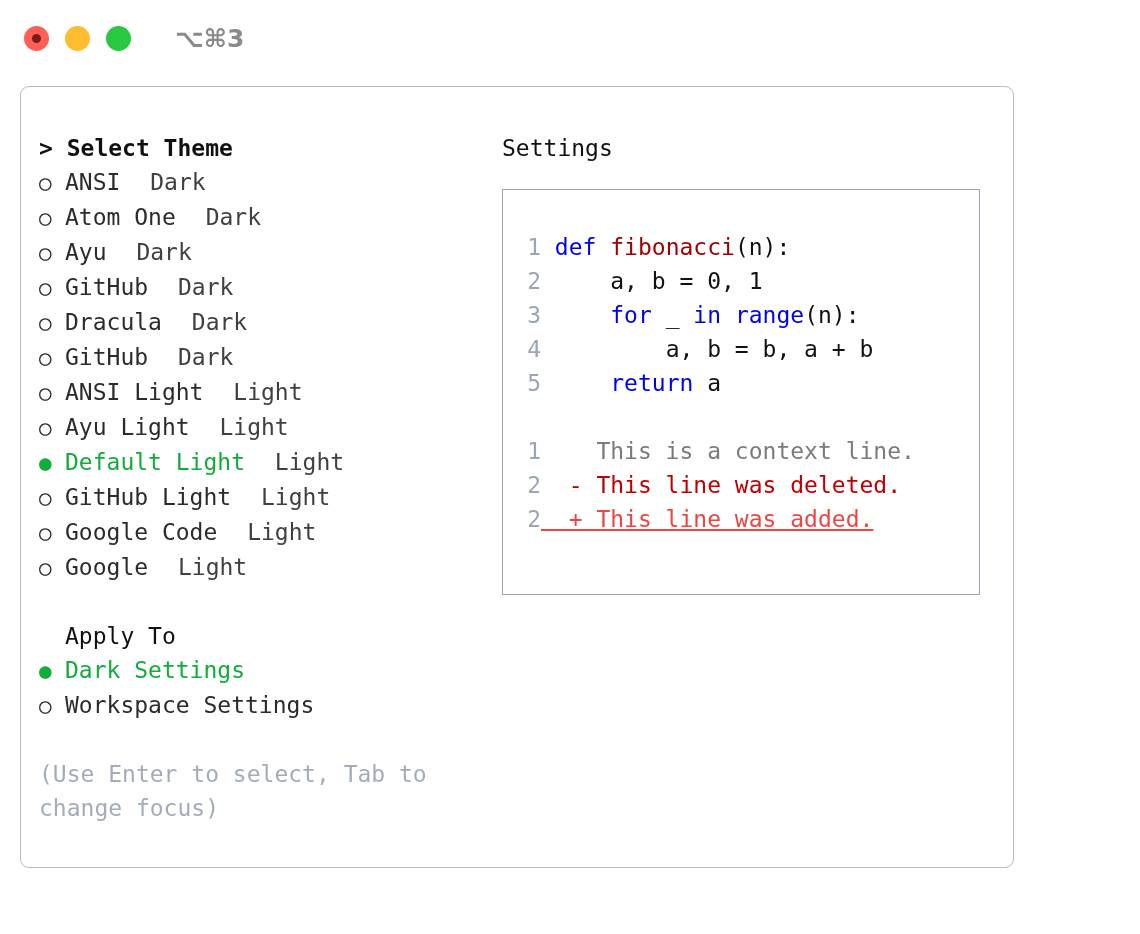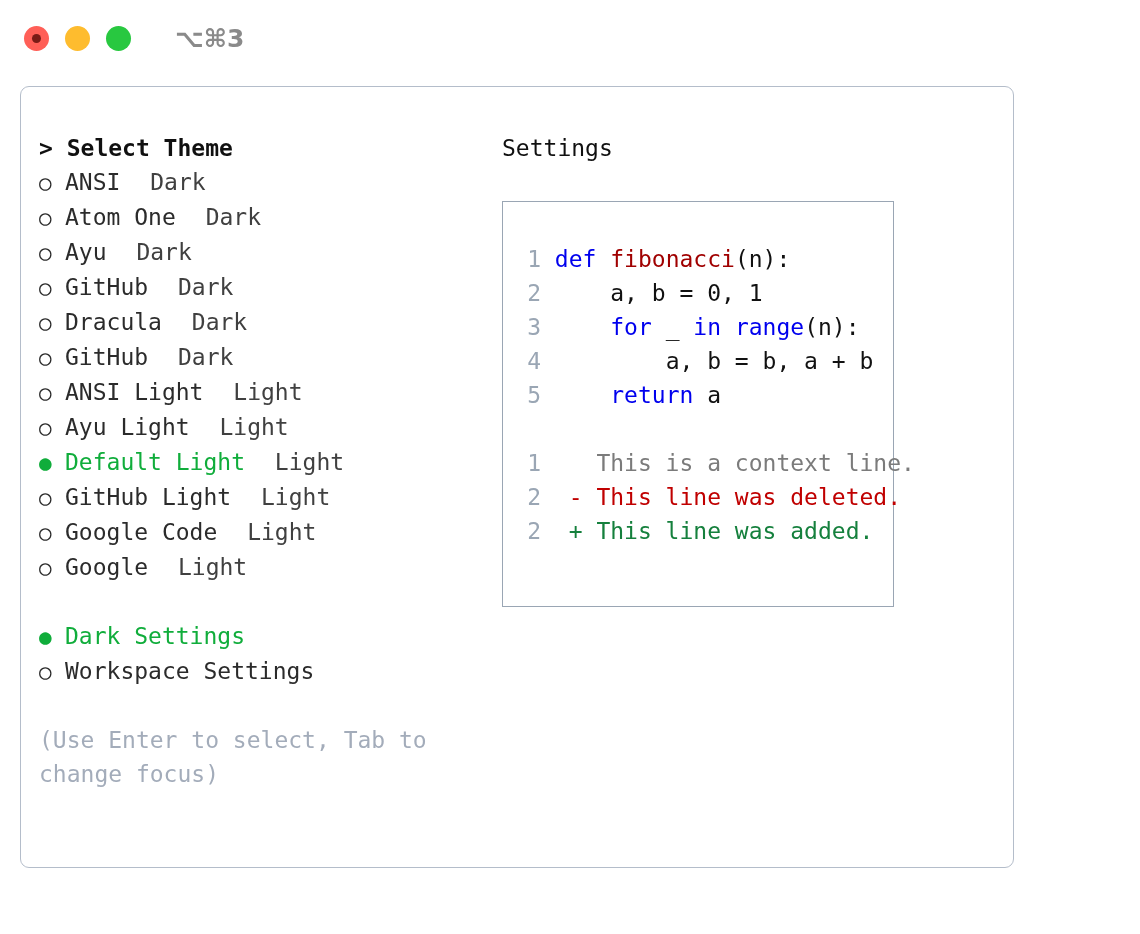--- a/index.html
+++ b/index.html
@@ -132,22 +132,22 @@
   }
   .hint-gap { height: 34px; }
   
   .preview-title {
     font-size: 23px;
     color: #101010;
     line-height: 34px;
     white-space: pre;
   }
   .preview-box {
-    margin-top: 36px;
-    width: 392px;
+    margin-top: 24px;
+    width: 478px;
     height: 406px;
     border: 1.5px solid #9aa6b4;
     box-sizing: border-box;
     padding: 40px 0 0 16px;
     background: #ffffff;
   }
   .code-line {
     font-size: 23px;
     line-height: 34px;
     white-space: pre;
@@ -157,21 +157,21 @@
     color: #9aa6b4;
     display: inline-block;
     width: 22px;
     text-align: right;
   }
   .kw  { color: #0000ee; }
   .fn  { color: #a00000; }
   .pl  { color: #111111; }
   .ctx { color: #7b7b7b; }
   .del { color: #c00000; }
-  .add { color: #15803d; }
+  .add { color: #ef4444; text-decoration: underline; }
   .code-gap { height: 34px; }
 </style>
 </head>
 <body>
 
 <div class="window">
 
   <div class="titlebar">
     <div class="lights">
       <span class="light red">
@@ -198,20 +198,21 @@
             <div class="row"><span class="marker">○</span><span class="label">ANSI Light</span><span class="suffix"> Light</span></div>
             <div class="row"><span class="marker">○</span><span class="label">Ayu Light</span><span class="suffix"> Light</span></div>
             <div class="row selected"><span class="marker sel">●</span><span class="label">Default Light</span><span class="suffix"> Light</span></div>
             <div class="row"><span class="marker">○</span><span class="label">GitHub Light</span><span class="suffix"> Light</span></div>
             <div class="row"><span class="marker">○</span><span class="label">Google Code</span><span class="suffix"> Light</span></div>
             <div class="row"><span class="marker">○</span><span class="label">Google</span><span class="suffix"> Light</span></div>
           </div>
 
         <div class="spacer-row"></div>
 
+        <div class="section-head">Apply To</div>
         <div id="apply-list">
             <div class="row selected"><span class="marker sel">●</span><span class="label">Dark Settings</span></div>
             <div class="row"><span class="marker">○</span><span class="label">Workspace Settings</span></div>
           </div>
 
         <div class="hint-gap"></div>
         <div class="hint">(Use Enter to select, Tab to change focus)</div>
       </div>
 
       <div class="col-right">

